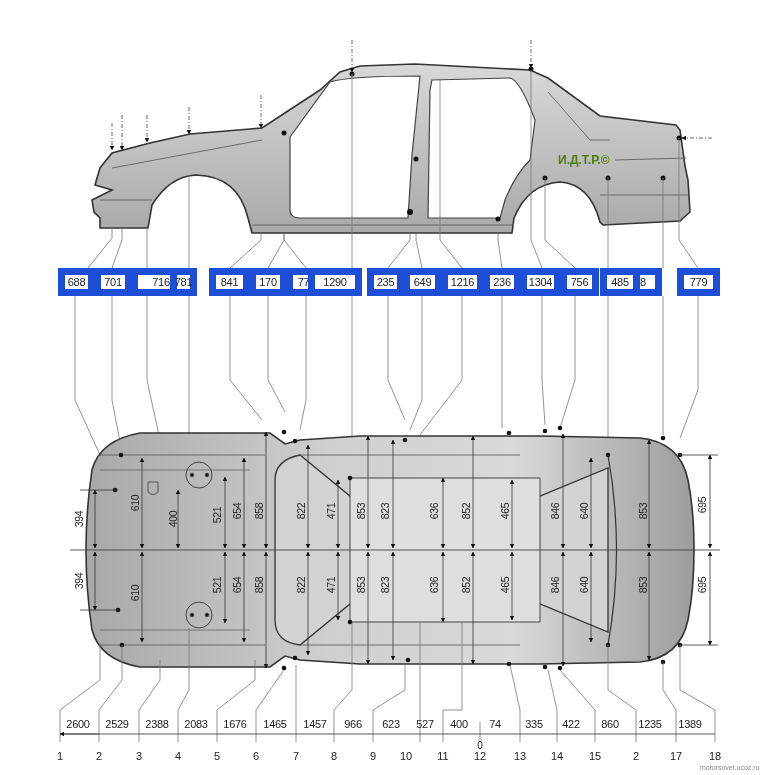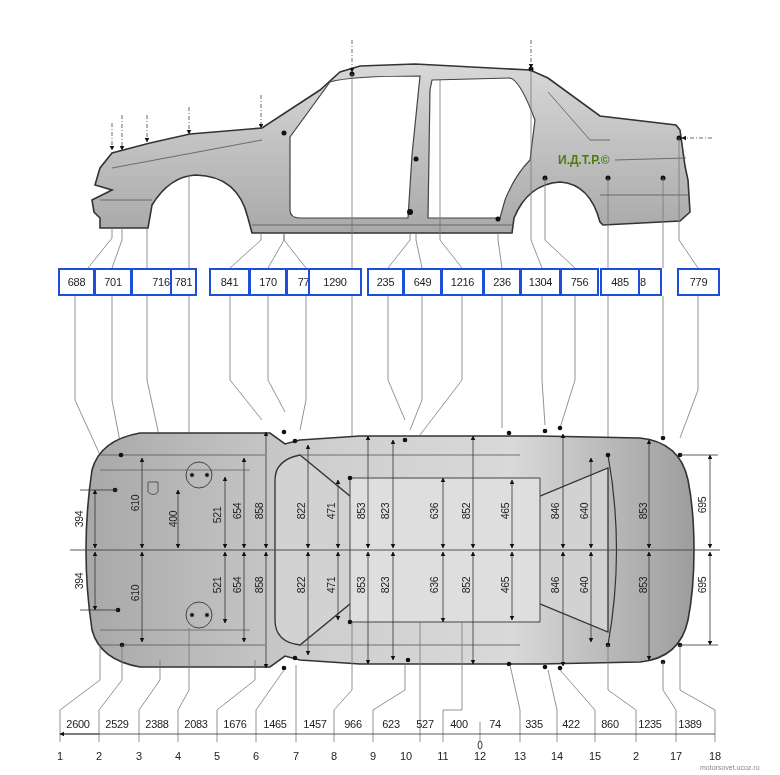--- a/index.html
+++ b/index.html
@@ -1,19 +1,19 @@
 <!DOCTYPE html>
 <html><head>
 <meta charset="utf-8">
 <style>
   html, body { margin: 0; padding: 0; background: #ffffff; }
   body { width: 780px; height: 775px; position: relative; overflow: hidden;
          font-family: "Liberation Sans", sans-serif; color: #222; }
   #diagram { position: absolute; left: 0; top: 0; width: 780px; height: 775px; }
-  .dimbox { position: absolute; top: 268px; height: 28px; border: 2px solid #1d4ed8; box-sizing: border-box;
+  .dimbox { position: absolute; top: 268px; height: 28px; border: 7px solid #1d4ed8; box-sizing: border-box;
             background: #fff; font-size: 11px; display: flex; align-items: center; justify-content: center;
             letter-spacing: -0.3px; }
   .bottom-label { position: absolute; top: 718px; font-size: 11px; width: 40px; text-align: center; letter-spacing: -0.3px; }
   .station-label { position: absolute; top: 750px; font-size: 11px; width: 20px; text-align: center; }
   .zero-label { position: absolute; top: 740px; font-size: 10px; width: 20px; text-align: center; }
   .vlabel { position: absolute; font-size: 10.5px; transform: rotate(-90deg); transform-origin: center center;
             width: 30px; text-align: center; height: 12px; line-height: 12px; letter-spacing: -0.3px; }
   .brand { position: absolute; left: 558px; top: 153px; font-size: 12px; font-weight: bold; color: #4d7c0f; }
   .watermark { position: absolute; left: 700px; top: 764px; font-size: 7px; color: #888; }
 </style>

